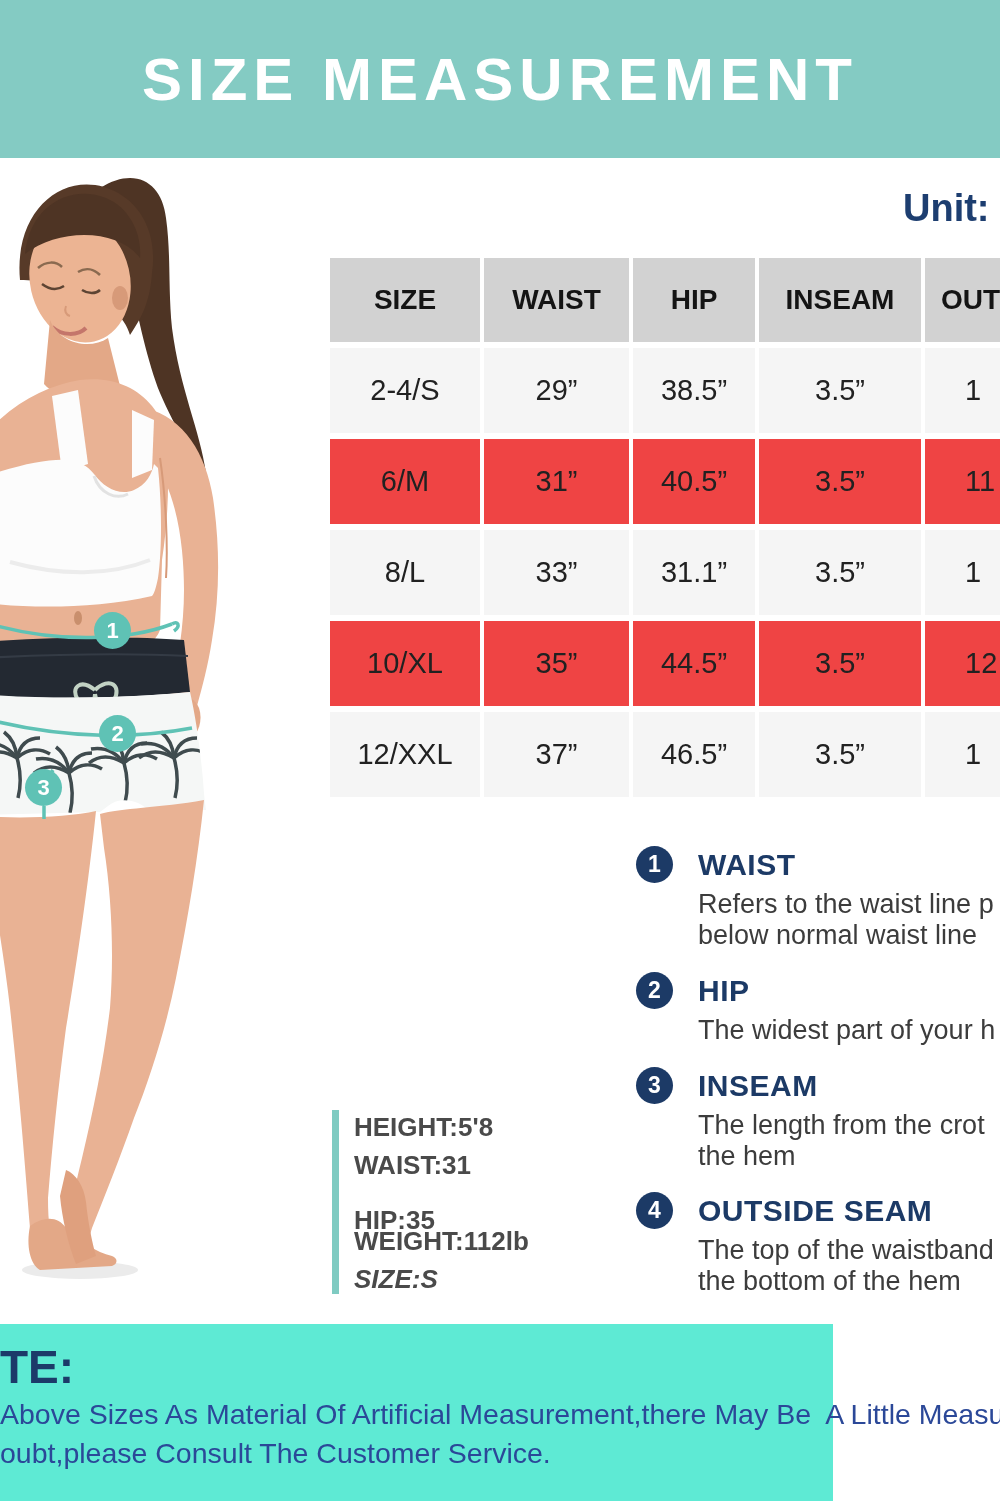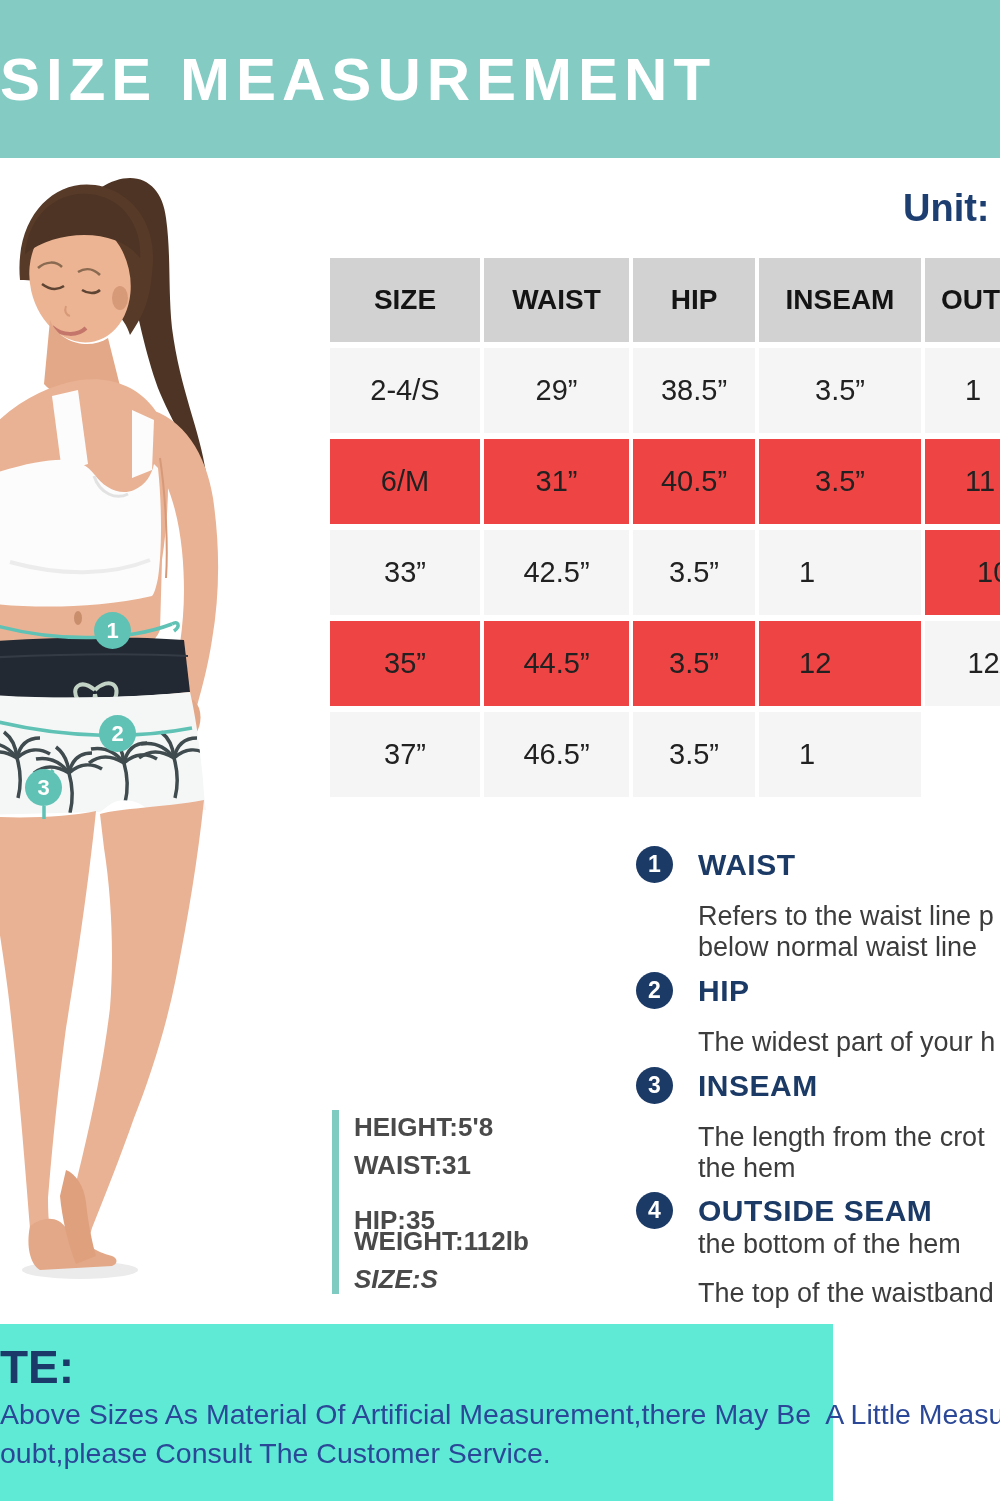--- a/index.html
+++ b/index.html
@@ -2,21 +2,21 @@
 <html><head>
 <meta charset="utf-8">
 <style>
   html,body{margin:0;padding:0;}
   body{
     width:1000px;height:1501px;position:relative;overflow:hidden;
     background:#ffffff;font-family:"Liberation Sans",sans-serif;
   }
   
   .banner{position:absolute;left:0;top:0;width:1000px;height:158px;background:#84cbc3;
-          display:flex;align-items:center;}
+          display:flex;align-items:center;justify-content:center;}
   .banner h1{margin:0;color:#ffffff;font-size:60px;font-weight:800;letter-spacing:6px;white-space:nowrap;}
   
   .unit{position:absolute;left:903px;top:187px;font-size:38px;font-weight:800;color:#1d3e70;white-space:nowrap;}
   
   .size-table{position:absolute;left:330px;top:258px;display:grid;
       grid-template-columns:150px 145px 122px 162px 180px;
       grid-template-rows:84px 85px 85px 85px 85px 85px;
       column-gap:4px;row-gap:6px;}
   .cell{display:flex;align-items:center;justify-content:center;}
   .th{background:#d2d2d2;font-size:28px;font-weight:700;color:#141414;}
@@ -26,21 +26,21 @@
   .cell.last{justify-content:flex-start;padding-left:40px;}
   .th.last{padding-left:16px;line-height:1.2;}
   .th.last .stack{display:flex;flex-direction:row;align-items:flex-start;}
   
   .def-item{position:absolute;left:636px;width:430px;display:flex;align-items:flex-start;}
   .def-circle{width:37px;height:37px;border-radius:50%;background:#1c3a66;color:#fff;
       display:flex;align-items:center;justify-content:center;font-size:23px;font-weight:700;flex:0 0 37px;}
   .def-body{margin-left:25px;}
   .def-term{font-size:30px;font-weight:800;color:#1c3a66;letter-spacing:0.5px;line-height:37px;white-space:pre;}
   .def-line{font-size:27px;color:#3c3c3c;line-height:30.5px;white-space:pre;}
-  .def-line.first{margin-top:18px;}
+  .def-line.first{margin-top:6px;}
   
   .stats{position:absolute;left:332px;top:1108px;}
   .stats .bar{position:absolute;left:0;top:2px;width:7px;height:184px;background:#7fcbc2;}
   .stats .line{position:absolute;left:22px;width:320px;font-size:26px;font-weight:700;color:#4a4a4a;white-space:pre;}
   
   .note{position:absolute;left:0;top:1324px;width:833px;height:177px;background:#5eead4;}
   .note-heading{position:absolute;left:0;top:16px;font-size:46px;font-weight:800;color:#1c3a69;white-space:pre;}
   .note-line{position:absolute;left:0;font-size:28.5px;color:#2b4898;white-space:pre;}
   .note-line.l1{top:74px;}
   .note-line.l2{top:113px;}
@@ -177,22 +177,23 @@
   <div class="cell td rowA">38.5”</div>
   <div class="cell td rowA">3.5”</div>
   <div class="cell td rowA last">1</div>
 
   <div class="cell td rowB">6/M</div>
   <div class="cell td rowB">31”</div>
   <div class="cell td rowB">40.5”</div>
   <div class="cell td rowB">3.5”</div>
   <div class="cell td rowB last">11</div>
 
+  <div class="cell td rowA">8/L</div>
   <div class="cell td rowA">33”</div>
-  <div class="cell td rowA">42.5”</div>
+  <div class="cell td rowA">31.1”</div>
   <div class="cell td rowA">3.5”</div>
   <div class="cell td rowA last">1</div>
 
   <div class="cell td rowB">10/XL</div>
   <div class="cell td rowB">35”</div>
   <div class="cell td rowB">44.5”</div>
   <div class="cell td rowB">3.5”</div>
   <div class="cell td rowB last">12</div>
 
   <div class="cell td rowA">12/XXL</div>
@@ -230,22 +231,22 @@
     <div class="def-line first">The length from the crot</div>
     <div class="def-line">the hem</div>
   </div>
 </div>
 <div class="def-item" style="top:1192px;">
   <div class="def-circle">
       <span>4</span>
     </div>
   <div class="def-body">
     <div class="def-term">OUTSIDE SEAM</div>
+    <div class="def-line first">The top of the waistband</div>
     <div class="def-line">the bottom of the hem</div>
-    <div class="def-line first">The top of the waistband</div>
   </div>
 </div>
 
 <div class="stats">
   <div class="bar"></div>
   <div class="line" style="top:4px;">HEIGHT:5'8</div>
   <div class="line" style="top:42px;">WAIST:31</div>
   <div class="line" style="top:97px;">HIP:35</div>
   <div class="line" style="top:118px;">WEIGHT:112lb</div>
   <div class="line" style="top:156px;font-style:italic;">SIZE:S</div>

